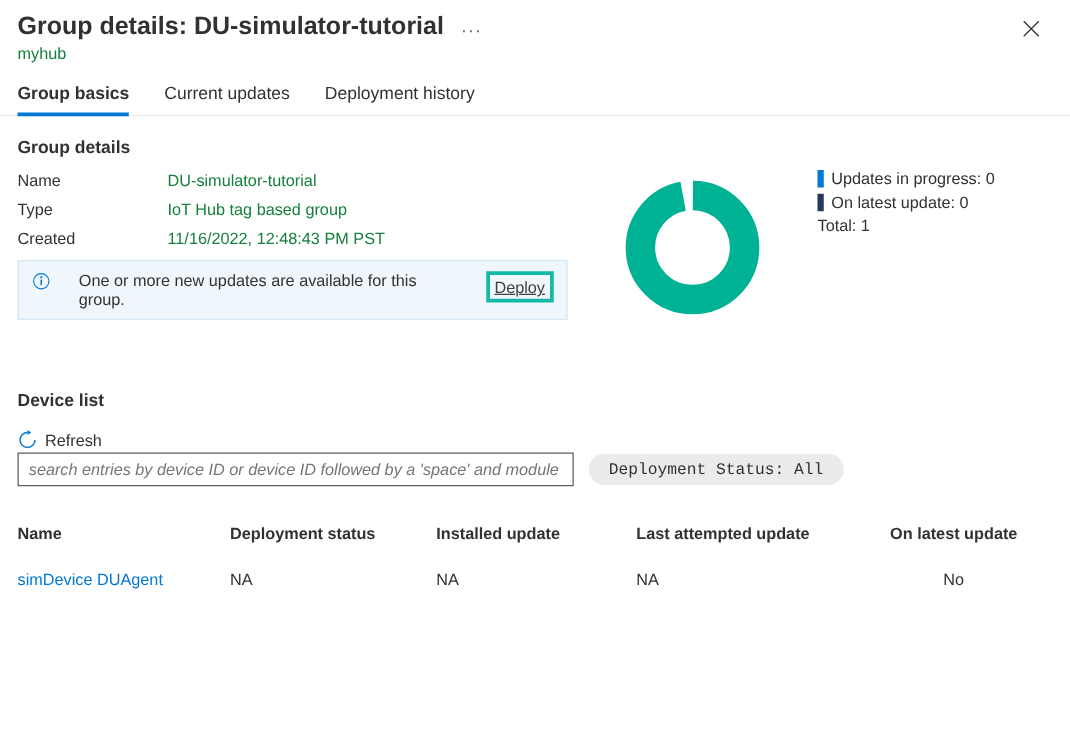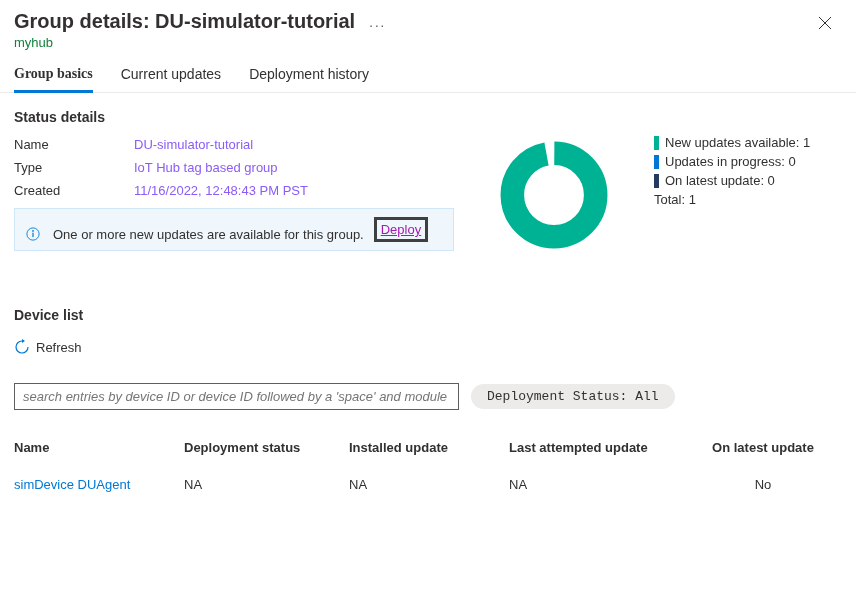--- a/index.html
+++ b/index.html
@@ -55,21 +55,20 @@
     }
     .tab {
       padding: 0 0 10px 0;
       cursor: pointer;
       font-size: 14px;
       color: #323130;
       position: relative;
     }
     .tab.active {
       font-weight: 600;
-      font-family: Liberation Serif, serif;
     }
     .tab.active::after {
       content: "";
       position: absolute;
       bottom: -1px;
       left: 0;
       right: 0;
       height: 3px;
       background: #0078d4;
     }
@@ -89,46 +88,46 @@
     .detail-row {
       display: flex;
       margin-bottom: 8px;
       font-size: 13px;
     }
     .detail-label {
       width: 120px;
       color: #323130;
     }
     .detail-value {
-      color: #8b5cf6;
+      color: #15803d;
     }
     .info-banner {
       background: #eff6fc;
       border: 1px solid #d0e7f8;
       display: flex;
-      align-items: flex-end;
+      align-items: flex-start;
       padding: 8px 10px;
       margin-top: 10px;
       font-size: 13px;
-      gap: 12px;
+      gap: 22px;
       position: relative;
     }
     .info-icon {
       flex-shrink: 0;
       width: 16px;
       height: 16px;
       display: flex;
       align-items: center;
       justify-content: center;
     }
     .deploy-link {
-      color: #a21caf;
+      color: #404040;
       text-decoration: underline;
       cursor: pointer;
-      border: 3px solid #404040;
+      border: 3px solid #14b8a6;
       padding: 2px 4px;
       margin-left: -2px;
     }
     .chart-col {
       flex: 0 0 160px;
       display: flex;
       align-items: center;
       justify-content: center;
       padding-top: 30px;
     }
@@ -158,21 +157,21 @@
     .device-title {
       font-size: 14px;
       font-weight: 600;
       margin-bottom: 16px;
     }
     .refresh-btn {
       display: flex;
       align-items: center;
       gap: 6px;
       cursor: pointer;
-      margin-bottom: 28px;
+      margin-bottom: 2px;
       font-size: 13px;
       color: #323130;
     }
     .refresh-icon {
       width: 16px;
       height: 16px;
     }
     .filter-row {
       display: flex;
       gap: 12px;
@@ -236,21 +235,21 @@
 </div>
 
 <div class="tabs">
   <div class="tab active">Group basics</div>
   <div class="tab">Current updates</div>
   <div class="tab">Deployment history</div>
 </div>
 
 <div class="content">
   <div class="left-col">
-    <div class="section-title">Status details</div>
+    <div class="section-title">Group details</div>
     <div class="detail-row">
       <div class="detail-label">Name</div>
       <div class="detail-value">DU-simulator-tutorial</div>
     </div>
     <div class="detail-row">
       <div class="detail-label">Type</div>
       <div class="detail-value">IoT Hub tag based group</div>
     </div>
     <div class="detail-row">
       <div class="detail-label">Created</div>
@@ -270,24 +269,20 @@
   </div>
 
   <div class="chart-col">
     <svg class="donut" viewBox="0 0 42 42">
       <circle cx="21" cy="21" r="15.915" fill="none" stroke="#00b294" stroke-width="9" stroke-dasharray="97 3" stroke-dashoffset="25"></circle>
     </svg>
   </div>
 
   <div class="legend-col">
     <div class="legend-item">
-      <div class="legend-swatch" style="background:#00b294"></div>
-      <span>New updates available: 1</span>
-    </div>
-    <div class="legend-item">
       <div class="legend-swatch" style="background:#0078d4"></div>
       <span>Updates in progress: 0</span>
     </div>
     <div class="legend-item">
       <div class="legend-swatch" style="background:#243a5e"></div>
       <span>On latest update: 0</span>
     </div>
     <div class="legend-item">Total: 1</div>
   </div>
 </div>

